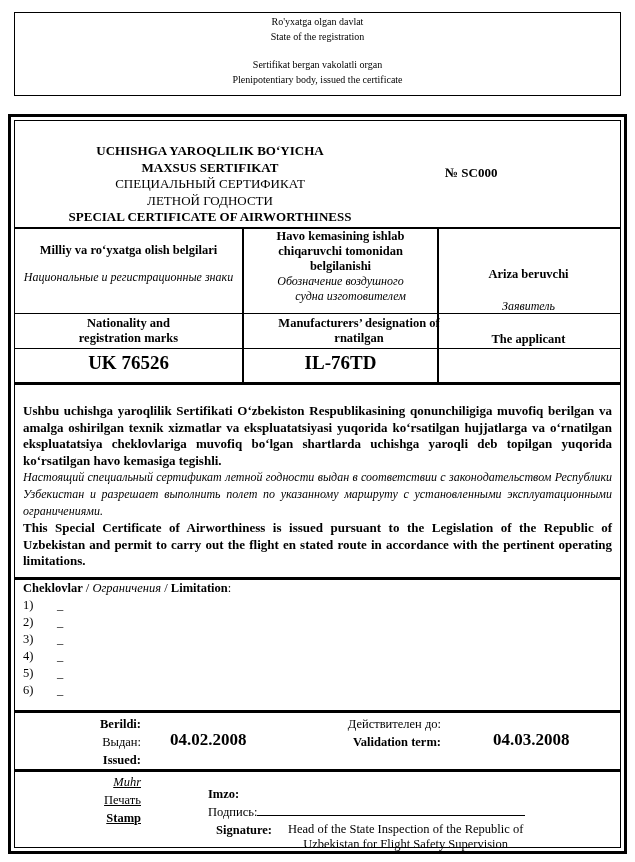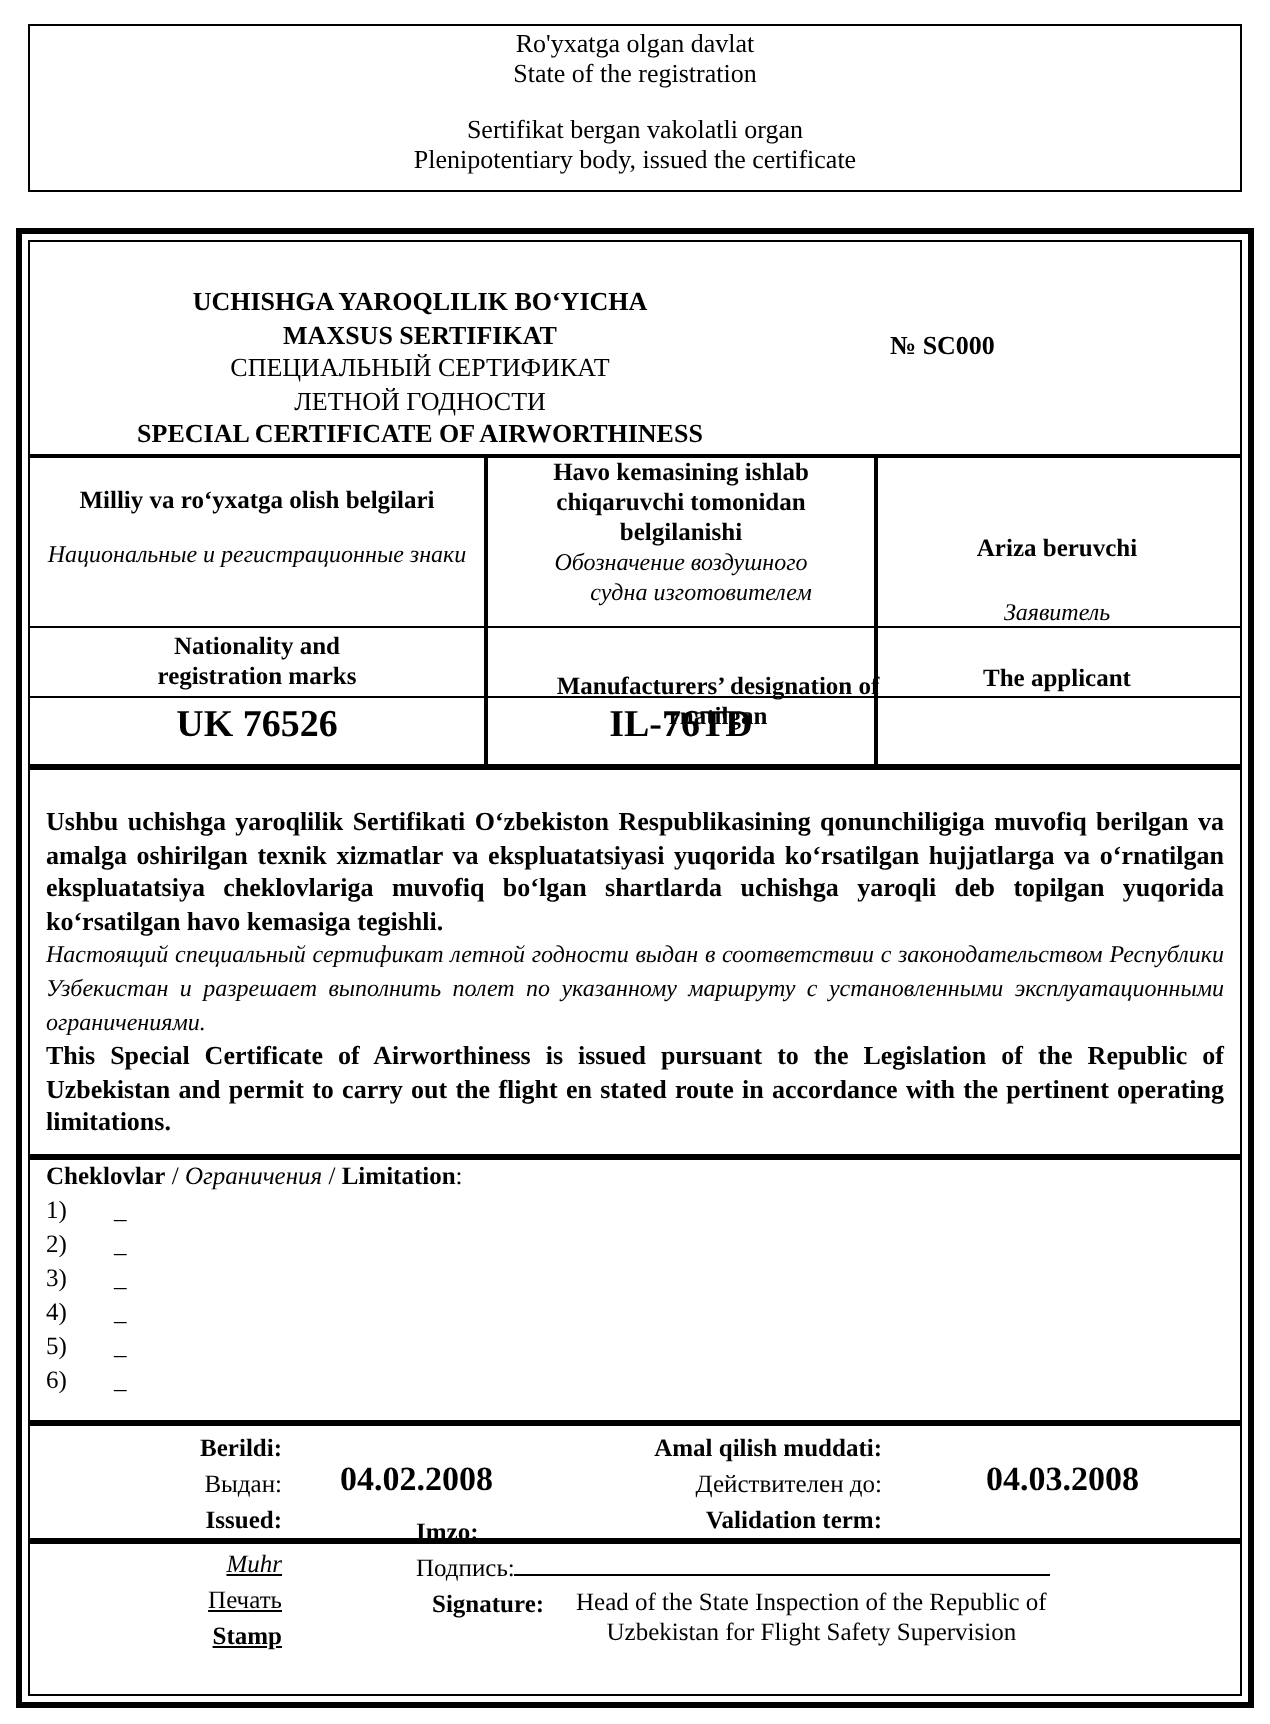--- a/index.html
+++ b/index.html
@@ -1,17 +1,17 @@
 <!DOCTYPE html>
 <html><head>
 <meta charset="utf-8">
 <style>
   html, body { margin:0; padding:0; background:#fff; }
   body { width:635px; height:862px; position:relative; font-family:"Liberation Serif", "DejaVu Serif", serif; color:#000; overflow:hidden; }
-  .top-box { position:absolute; left:14px; top:12px; width:607px; height:84px; border:1px solid #000; box-sizing:border-box; text-align:center; font-size:13px; line-height:14.5px; padding-top:2px; }
+  .top-box { position:absolute; left:14px; top:12px; width:607px; height:84px; border:1px solid #000; box-sizing:border-box; text-align:center; font-size:10px; line-height:14.5px; padding-top:2px; }
   .top-box .gap { height:14px; }
   .frame { position:absolute; left:8px; top:114px; width:619px; height:740px; border:3px solid #000; box-sizing:border-box; }
   .inner { position:absolute; left:3px; top:3px; right:3px; bottom:3px; border:1px solid #000; }
   .hr { position:absolute; left:0; right:0; border-top:3px solid #000; }
   .hr2 { position:absolute; left:0; right:0; border-top:2px solid #000; }
   .title { position:absolute; left:30px; top:22px; width:330px; text-align:center; font-size:13px; line-height:16.5px; }
   .b { font-weight:bold; }
   .i { font-style:italic; }
   .certno { position:absolute; left:430px; top:44px; font-weight:bold; font-size:13px; }
   .vline { position:absolute; border-left:2px solid #000; }
@@ -67,21 +67,21 @@
     </div>
     <div class="cell big" style="left:0; width:227px; top:234px;">UK 76526</div>
 
     <div class="cell" style="left:229px; width:193px; top:108px;">
       <div class="b">Havo kemasining ishlab</div>
       <div class="b">chiqaruvchi tomonidan</div>
       <div class="b">belgilanishi</div>
       <div class="i" style="font-size:12px;">Обозначение воздушного</div>
       <div class="i" style="font-size:12px;padding-left:20px;">судна изготовителем</div>
     </div>
-    <div class="cell b" style="left:229px; width:230px; top:195px;margin-top:20px;">
+    <div class="cell b" style="left:229px; width:230px; top:195px;">
       <div>Manufacturers’ designation of</div>
       <div>rnatilgan</div>
     </div>
     <div class="cell big" style="left:229px; width:193px; top:234px;">IL-76TD</div>
 
     <div class="cell" style="left:424px; width:179px; top:146px;">
       <div class="b">Ariza beruvchi</div>
       <div class="i" style="margin-top:17px; font-size:12px;">Заявитель</div>
     </div>
     <div class="cell b" style="left:424px; width:179px; top:211px;">The applicant</div>
@@ -126,35 +126,34 @@
     <div class="hr" style="top:589px;"></div>
 
     <div class="lbl" style="left:60px; width:66px; top:594px;">
       <div class="b">Berildi:</div>
       <div>Выдан:</div>
       <div class="b">Issued:</div>
     </div>
     <div class="date" style="left:155px; top:609px;">04.02.2008</div>
 
     <div class="lbl" style="left:270px; width:156px; top:594px;">
-      <div class="b">Amal qilish muddati:</div>
       <div>Действителен до:</div>
       <div class="b">Validation term:</div>
     </div>
     <div class="date" style="left:478px; top:609px;">04.03.2008</div>
 
     <div class="hr" style="top:648px;"></div>
 
     <div class="lbl" style="left:60px; width:66px; top:652px;text-decoration:underline;">
       <div class="i">Muhr</div>
       <div>Печать</div>
       <div class="b">Stamp</div>
     </div>
 
-    <div style="position:absolute; left:193px; top:636px; font-size:12.5px; line-height:18px;">
+    <div style="position:absolute; left:193px; top:664px; font-size:12.5px; line-height:18px;">
       <div class="b">Imzo:</div>
       <div><span>Подпись:</span><span class="sigline"></span></div>
       <div style="display:flex;">
         <span class="b" style="margin-left:8px; width:72px;">Signature:</span>
         <span style="text-align:center; line-height:15px; padding-top:1px;">
           <span style="display:block;">Head of the State Inspection of the Republic of</span>
           <span style="display:block;">Uzbekistan for Flight Safety Supervision</span>
         </span>
       </div>
     </div>

